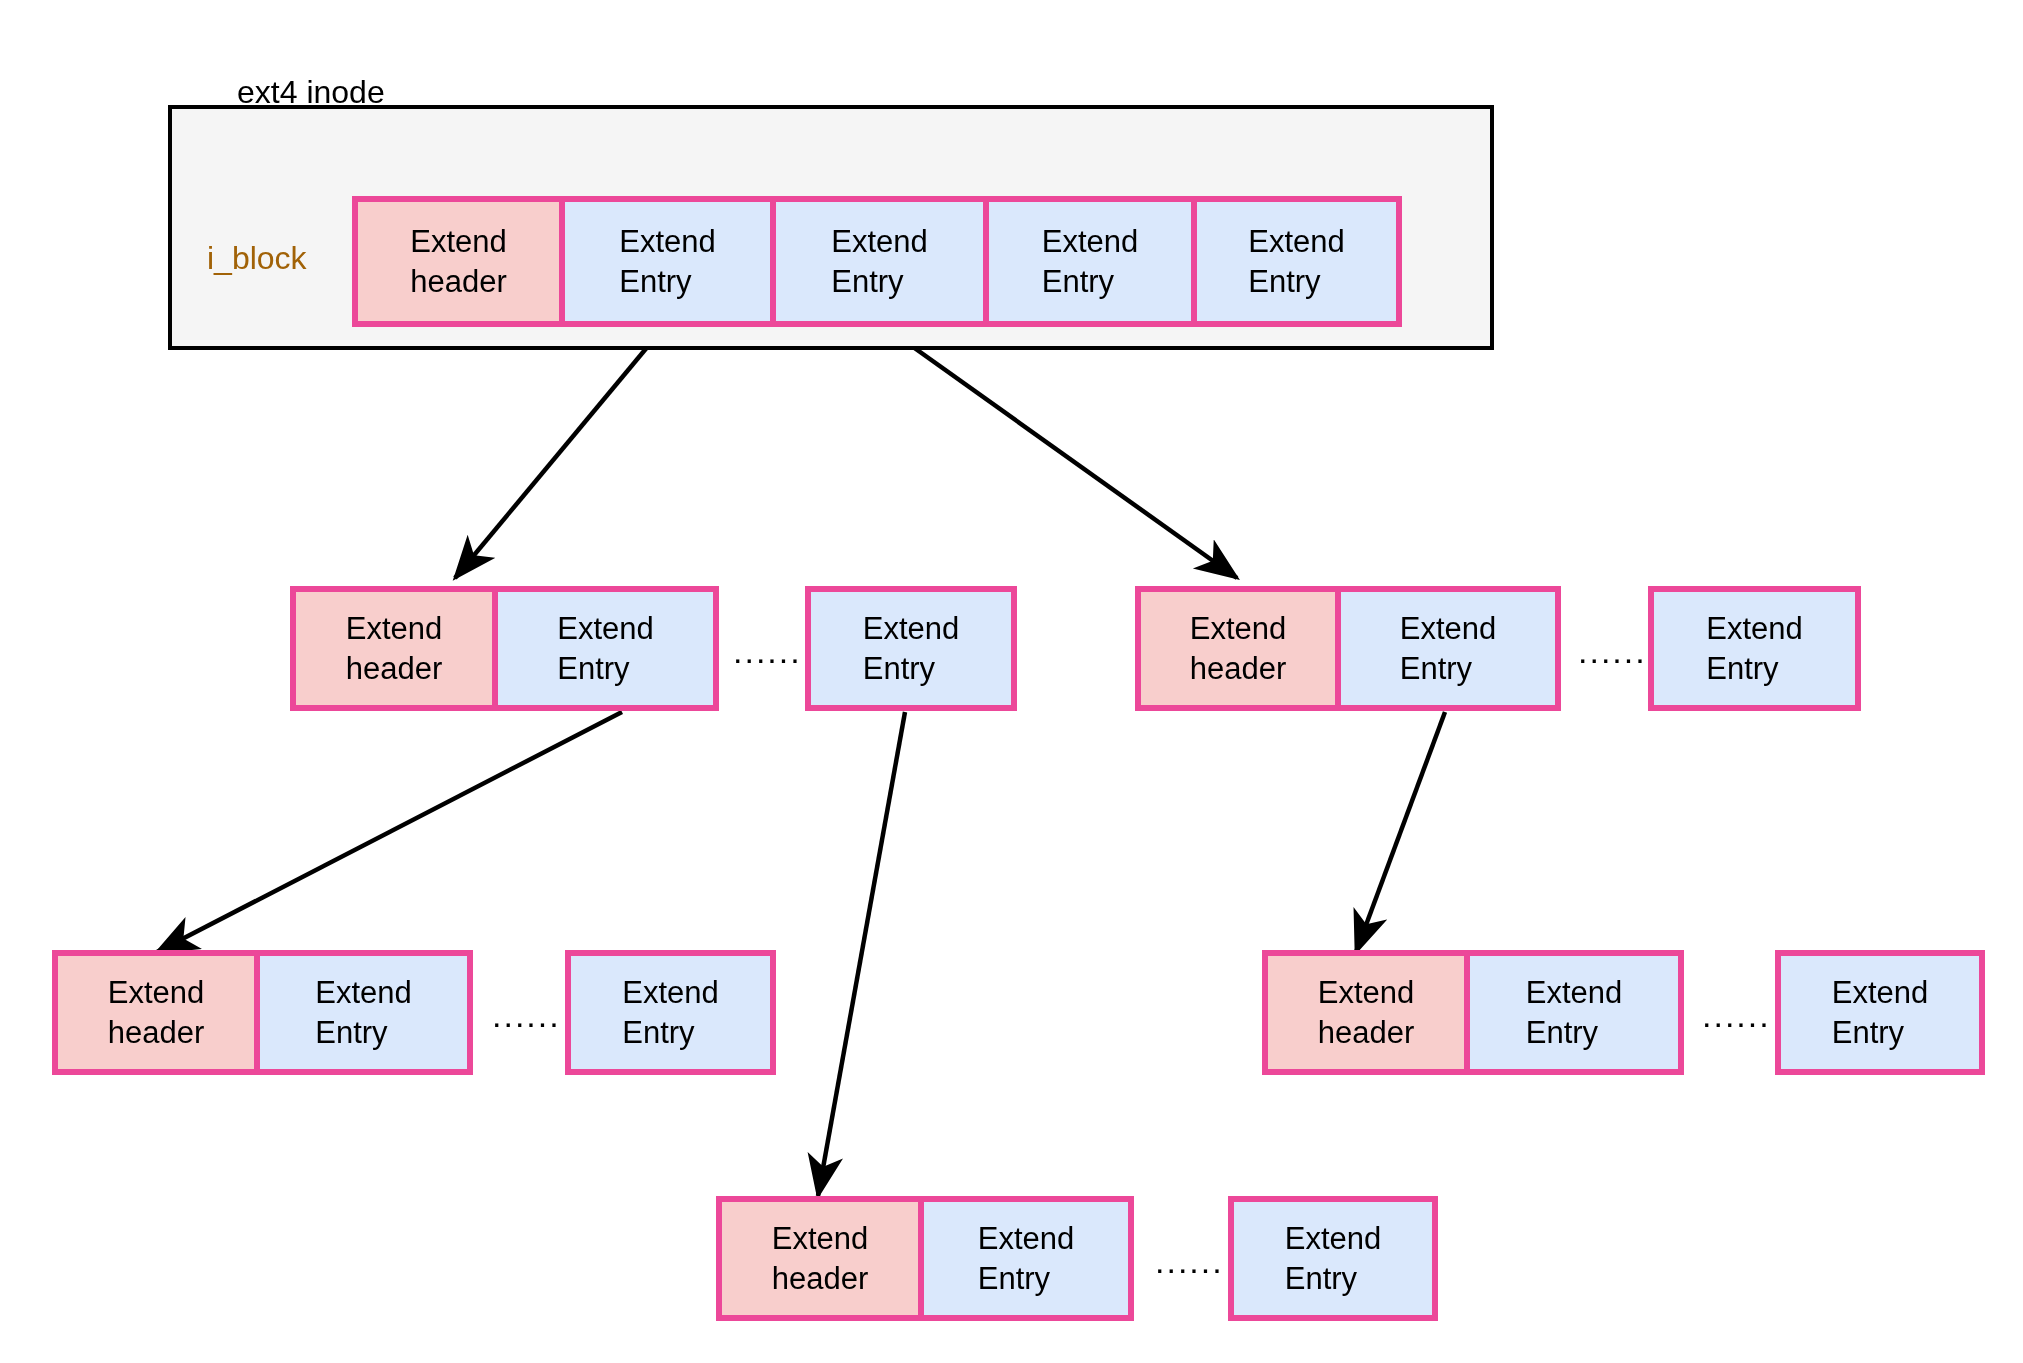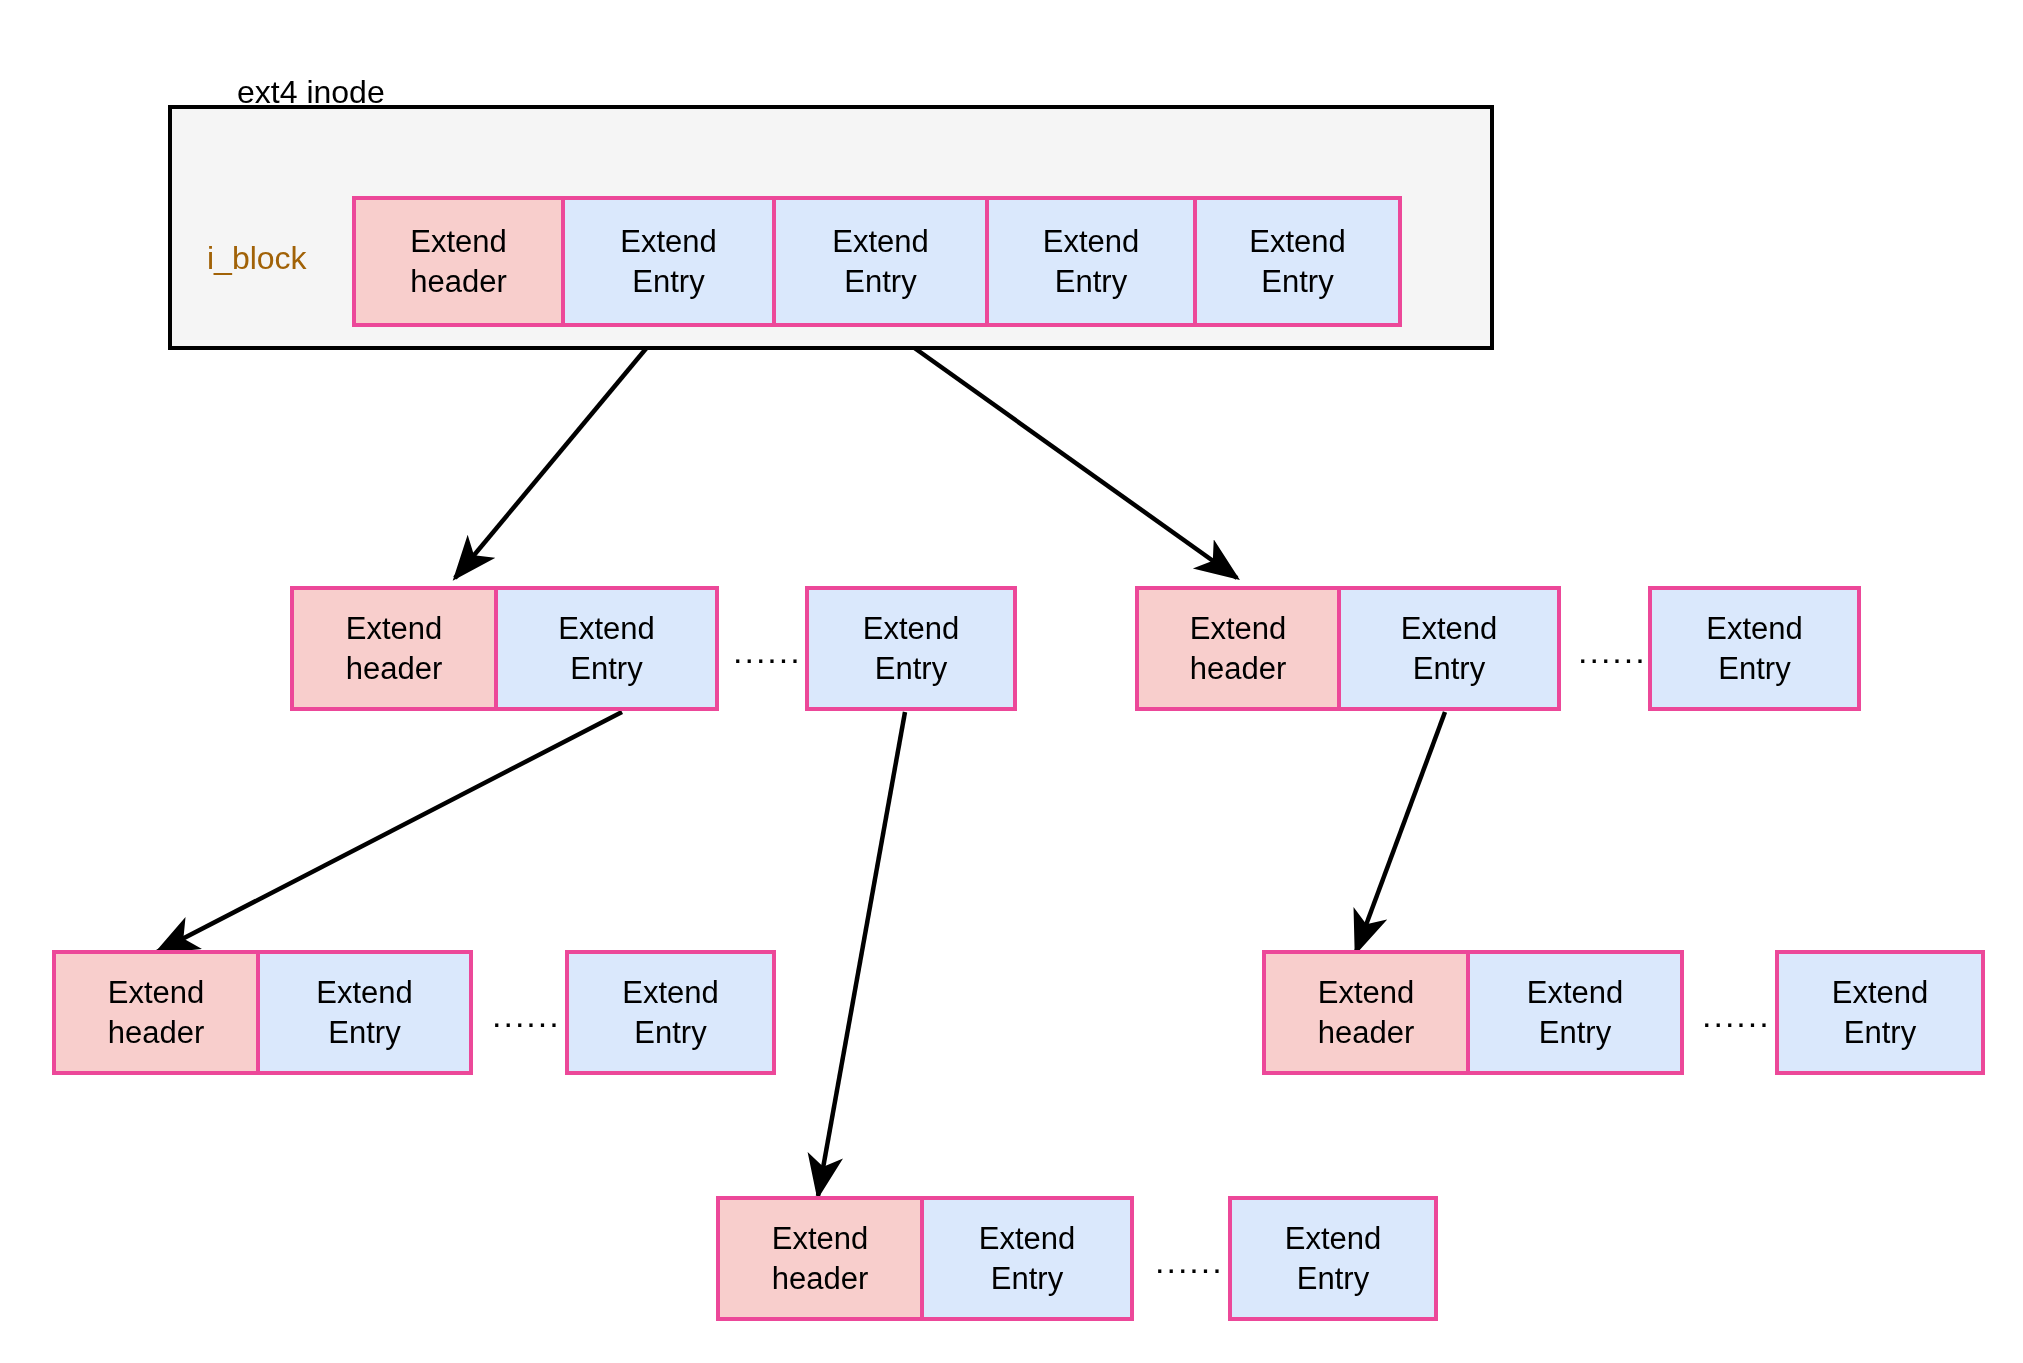--- a/index.html
+++ b/index.html
@@ -26,25 +26,25 @@
     top: 0;
     width: 2023px;
     height: 1363px;
     pointer-events: none;
   }
 
   
   .box {
     position: absolute;
     box-sizing: border-box;
-    border: 4px solid #ec4899;
+    border: 6px solid #ec4899;
     display: flex;
     align-items: center;
     justify-content: center;
-    text-align: center;
+    text-align: left;
     line-height: 1.28;
     color: #000000;
     font-size: 31px;
     white-space: pre-line;
     font-family: "Liberation Sans", sans-serif;
   }
   .box.header {
     background: #f8cecc;
   }
   .box.entry {

